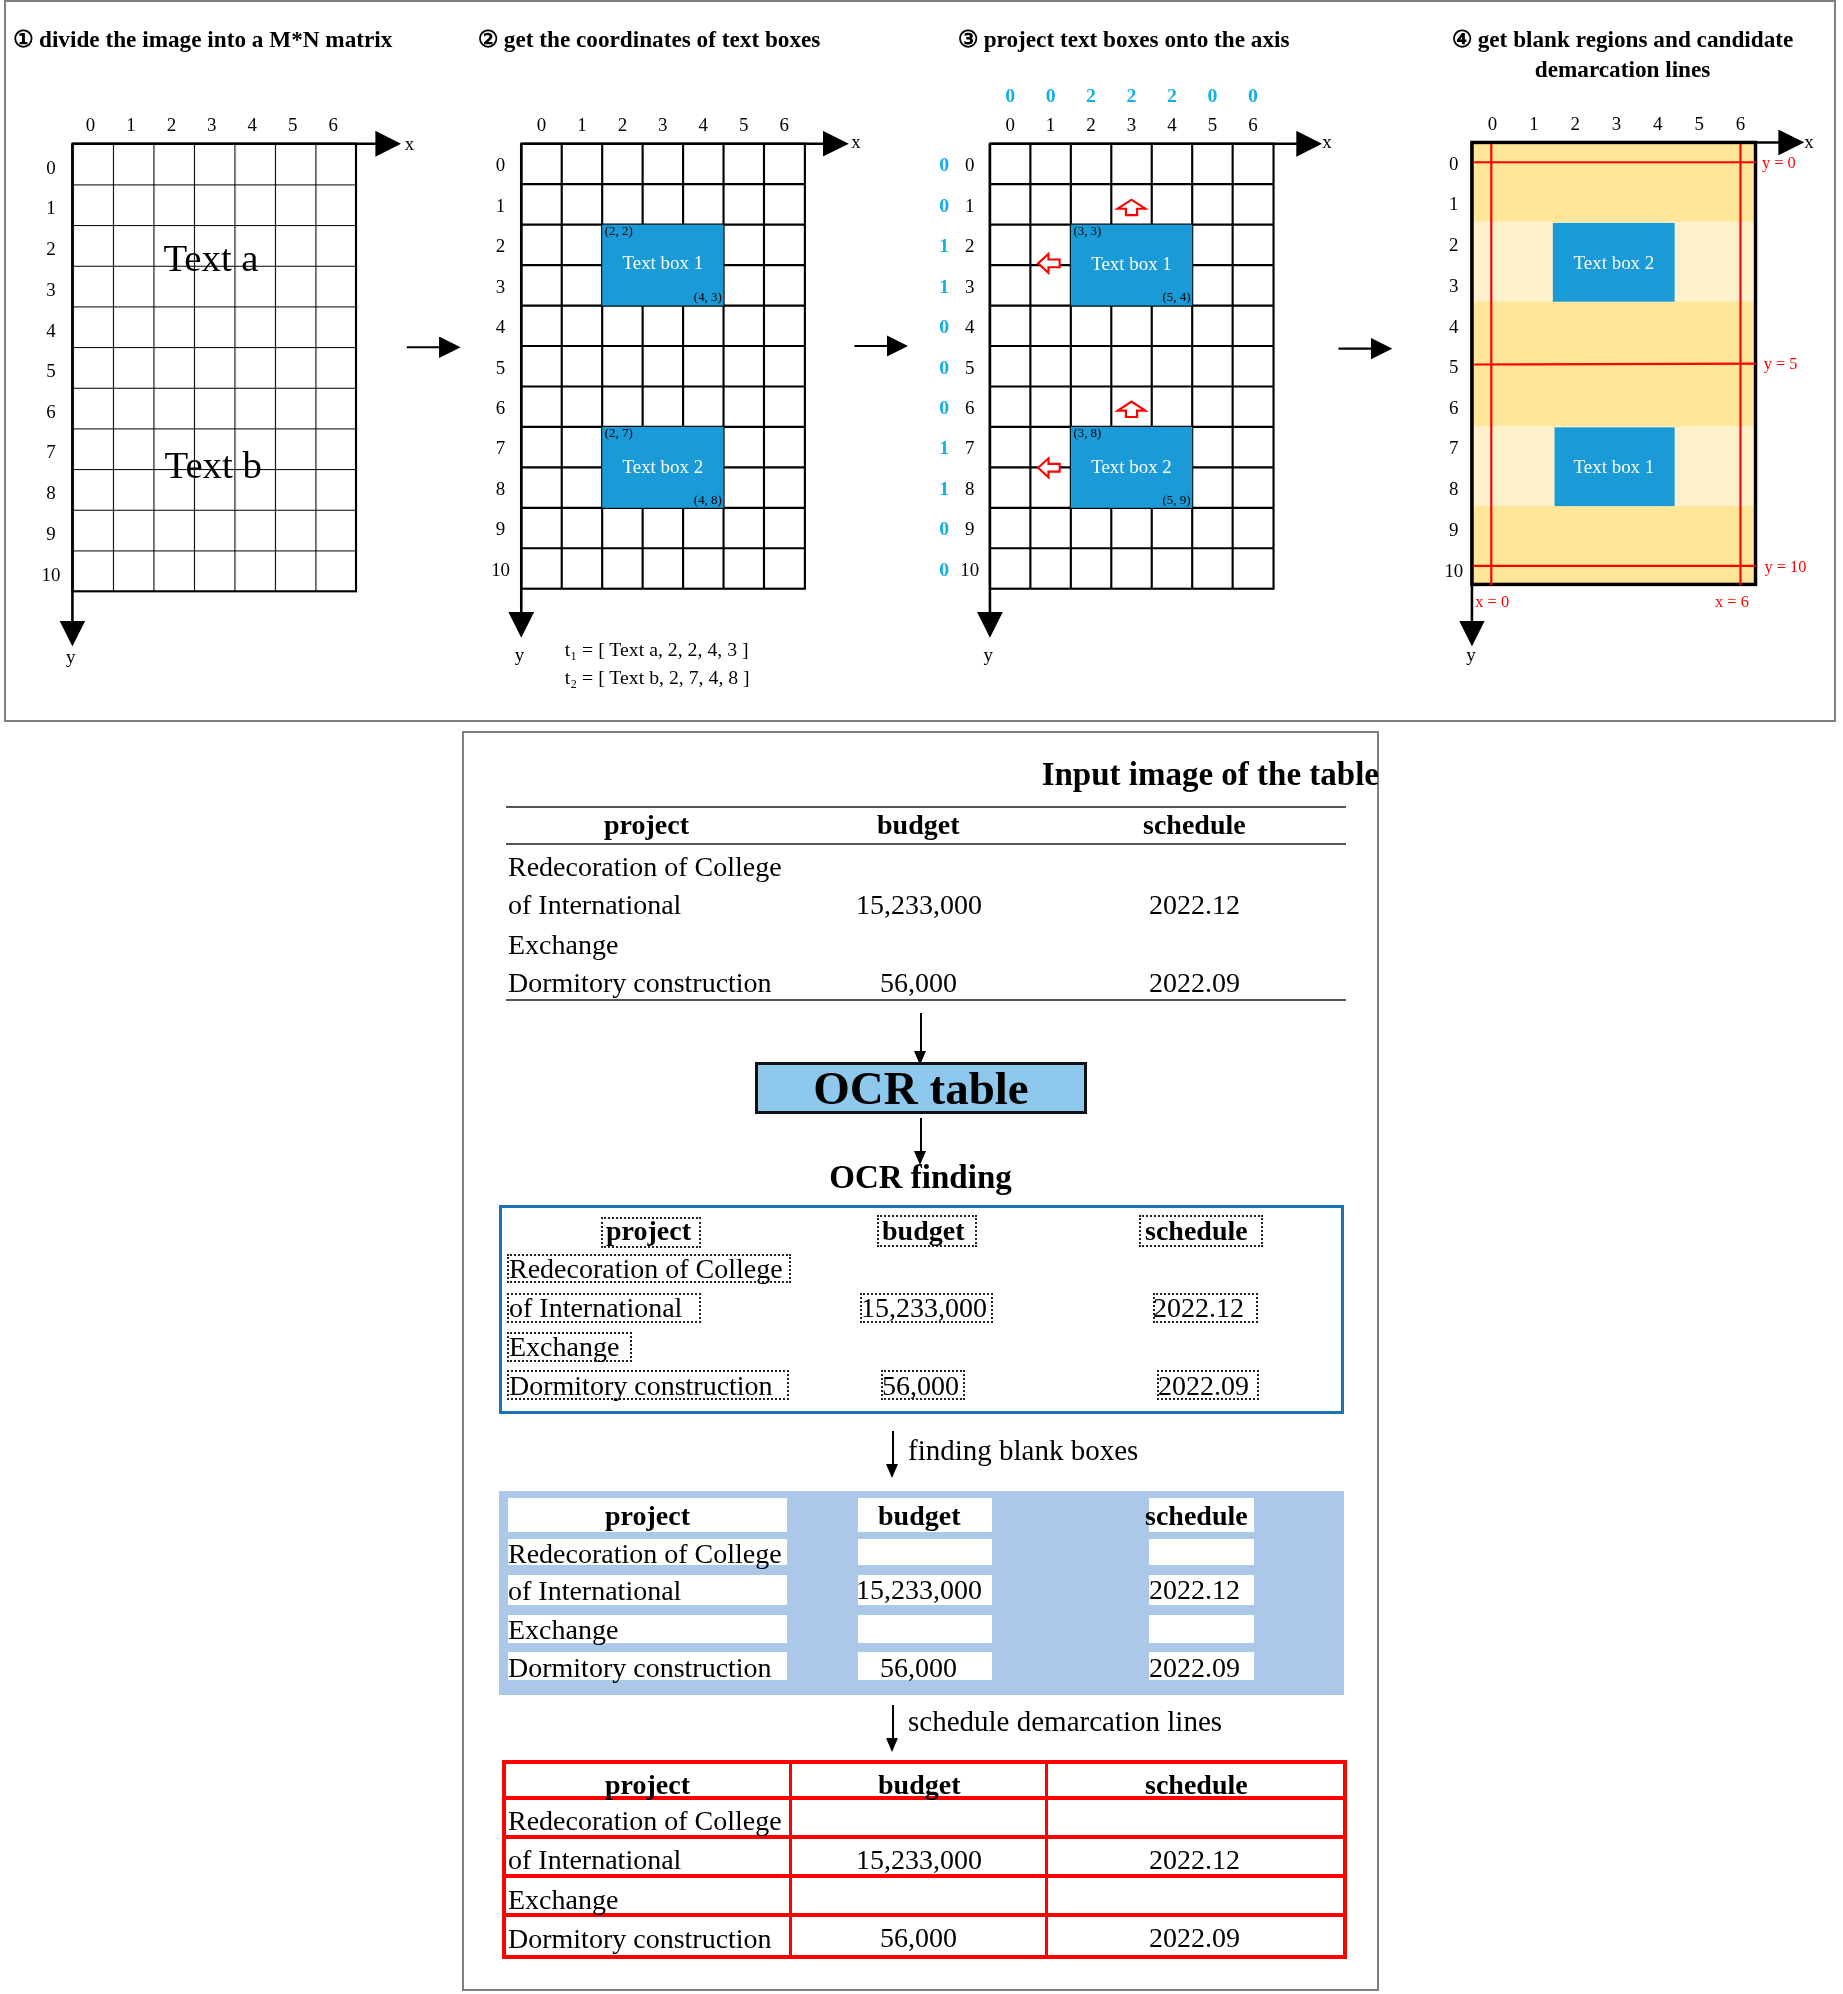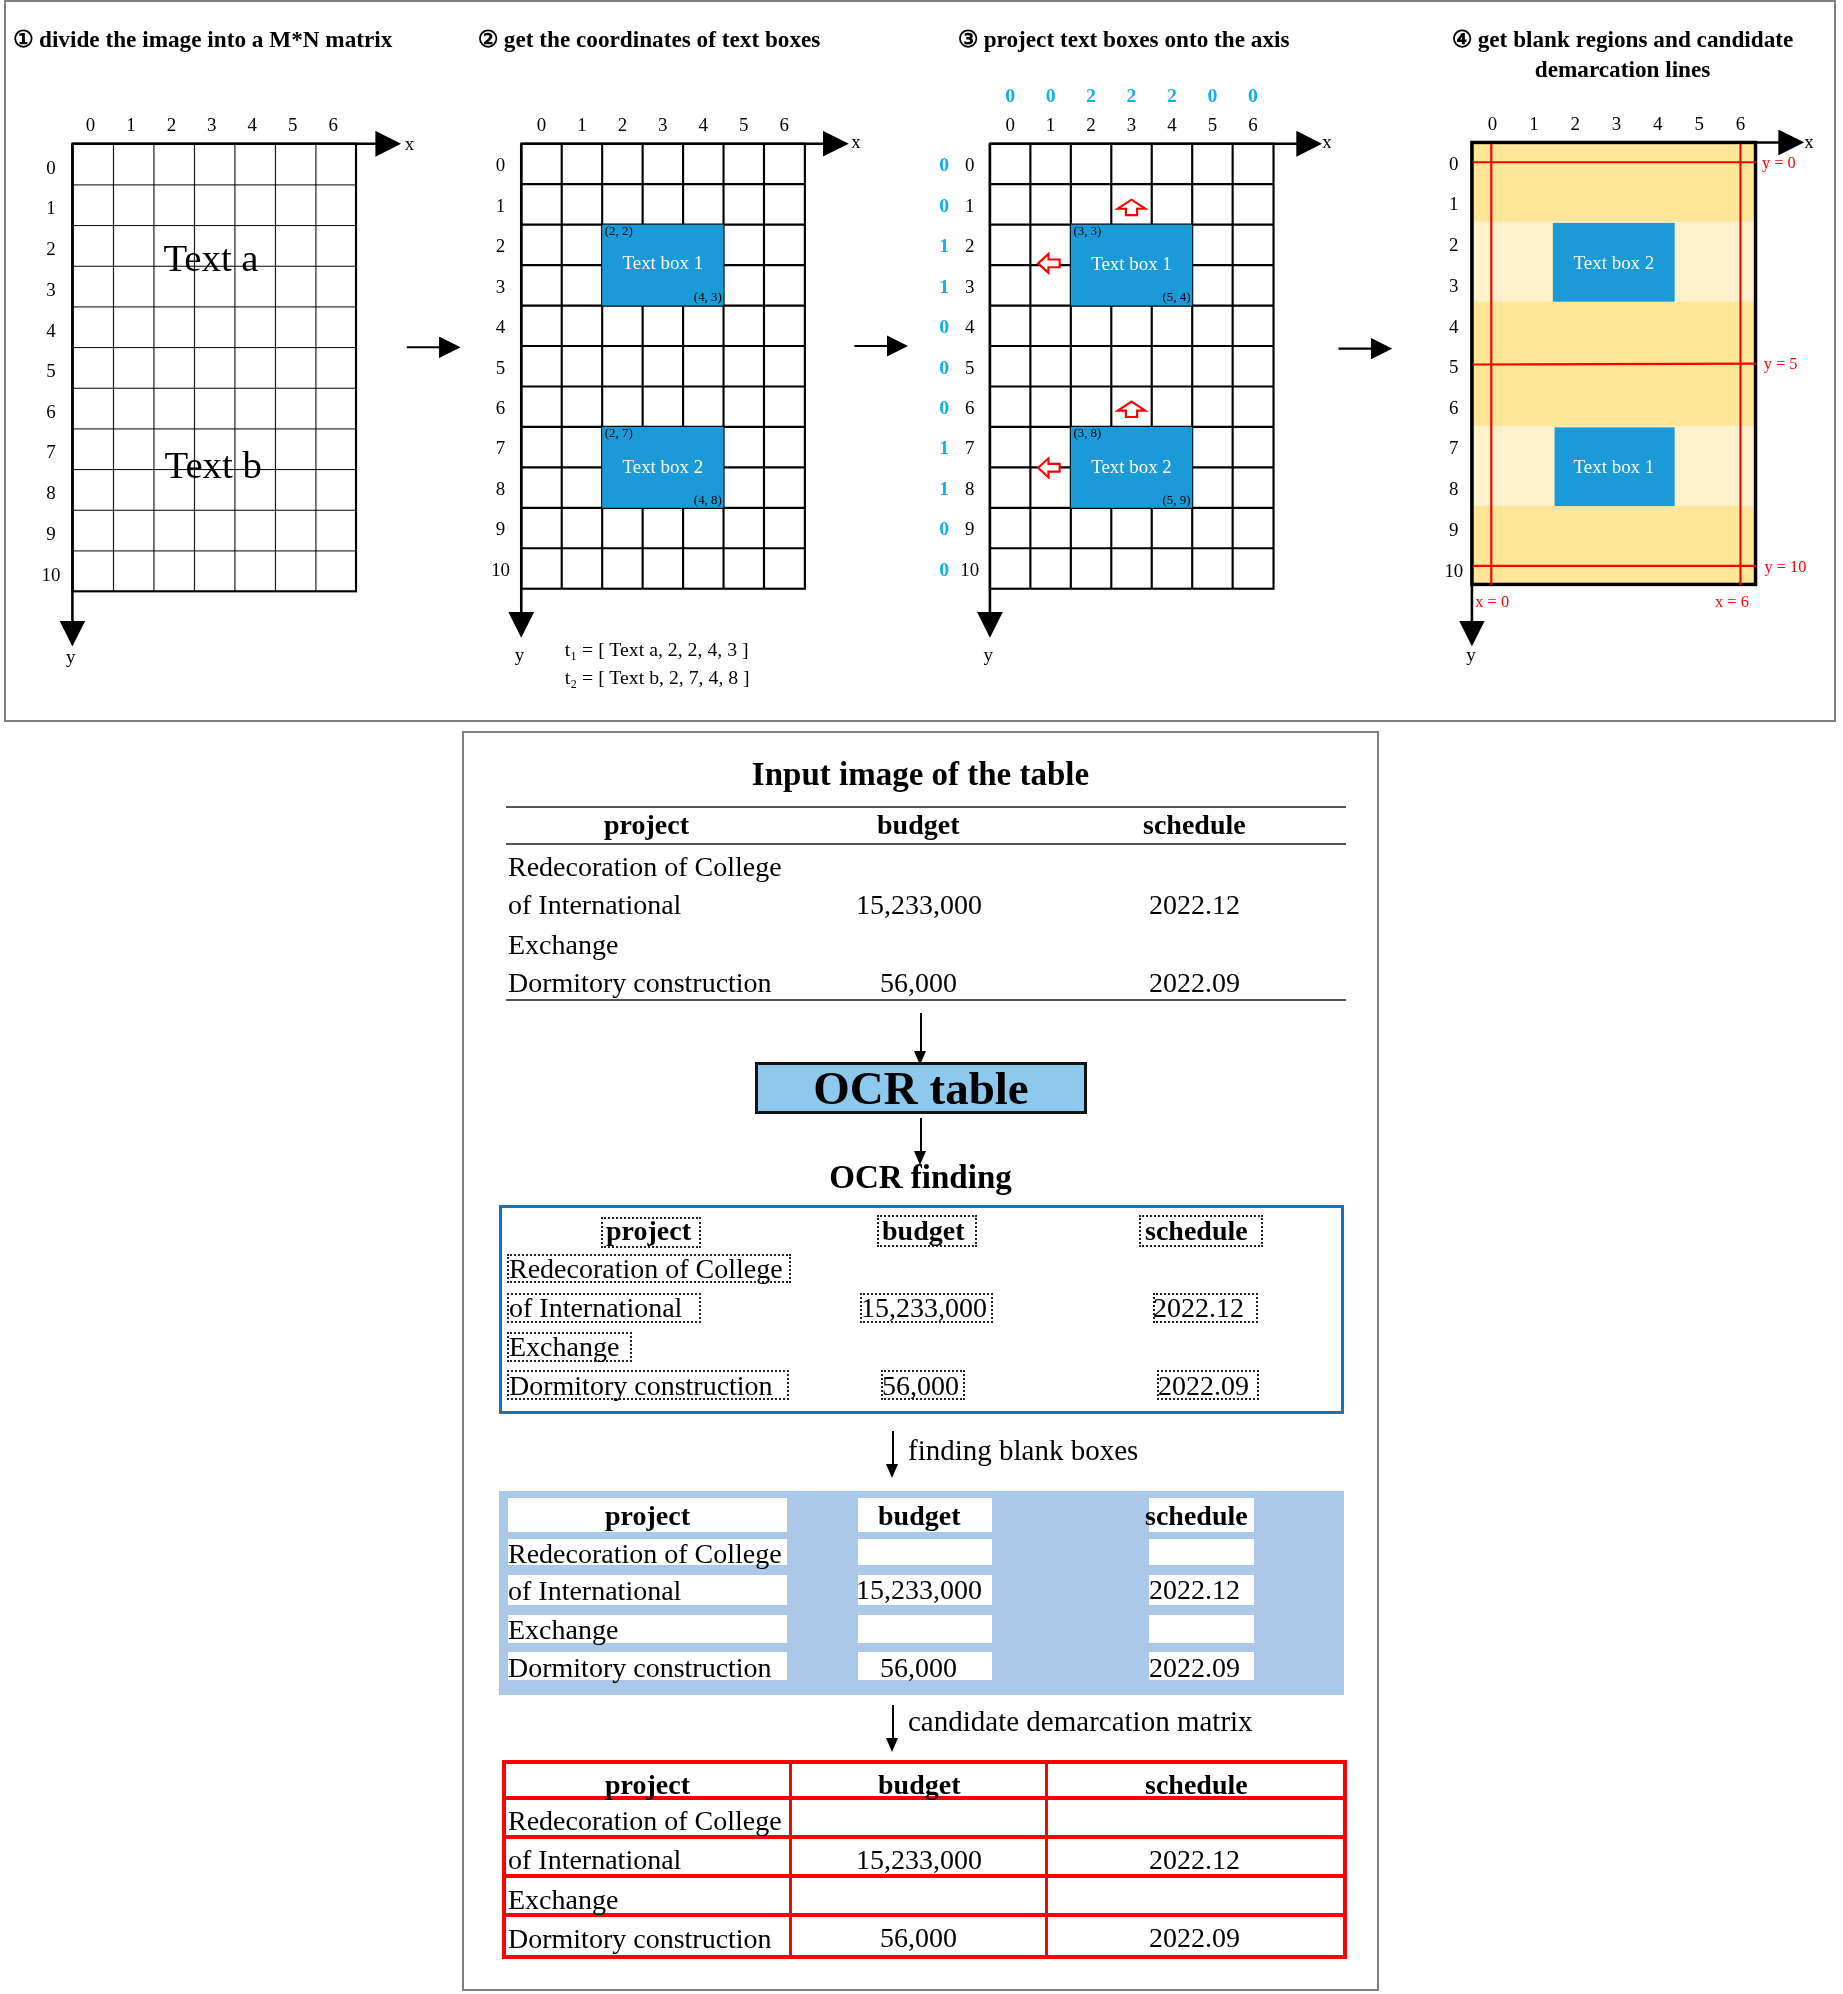--- a/index.html
+++ b/index.html
@@ -283,21 +283,21 @@
     </g>
     <text x="4192" y="343" font-size="44">x</text>
     <text x="3418" y="1535" font-size="44" text-anchor="middle">y</text>
   </g>
 </svg>
 
 <div class="frame" style="left:462px;top:731px;width:917px;height:1260px;"></div>
 
 <div class="abs" style="left:462px;top:731px;width:917px;height:1260px;">
 
-  <div class="btm-title" style="top:25px;">Input image of the table</div>
+  <div class="btm-title" style="top:25px;text-align:right;">Input image of the table</div>
   <div class="hline" style="left:44px;top:75px;width:840px;"></div>
   <div class="hline" style="left:44px;top:112px;width:840px;"></div>
   <div class="hline" style="left:44px;top:268px;width:840px;"></div>
 
   <div>
     <span class="tbl-text hdr" style="left:142px;top:80px;">project</span>
     <span class="tbl-text hdr" style="left:415px;top:80px;">budget</span>
     <span class="tbl-text hdr" style="left:681px;top:80px;">schedule</span>
     <span class="tbl-text" style="left:46px;top:122px;">Redecoration of College</span>
     <span class="tbl-text" style="left:46px;top:160px;">of International</span>
@@ -371,21 +371,21 @@
     <span class="tbl-text" style="left:46px;top:846px;">of International</span>
     <span class="tbl-text" style="left:394px;top:845px;">15,233,000</span>
     <span class="tbl-text" style="left:687px;top:845px;">2022.12</span>
     <span class="tbl-text" style="left:46px;top:885px;">Exchange</span>
     <span class="tbl-text" style="left:46px;top:923px;">Dormitory construction</span>
     <span class="tbl-text" style="left:418px;top:923px;">56,000</span>
     <span class="tbl-text" style="left:687px;top:923px;">2022.09</span>
   </div>
 
   <div class="varrow" style="left:430px;top:974px;height:34px;"></div>
-  <span class="caption" style="left:446px;top:974px;">candidate demarcation matrix</span>
+  <span class="caption" style="left:446px;top:974px;">schedule demarcation lines</span>
 
   <div class="red-grid" style="left:40px;top:1029px;width:845px;height:199px;"></div>
   <div class="rline-h" style="left:40px;top:1065px;width:845px;"></div>
   <div class="rline-h" style="left:40px;top:1104px;width:845px;"></div>
   <div class="rline-h" style="left:40px;top:1143px;width:845px;"></div>
   <div class="rline-h" style="left:40px;top:1182px;width:845px;"></div>
   <div class="rline-v" style="left:327px;top:1029px;height:199px;"></div>
   <div class="rline-v" style="left:583px;top:1029px;height:199px;"></div>
   <div>
     <span class="tbl-text hdr" style="left:143px;top:1040px;">project</span>

